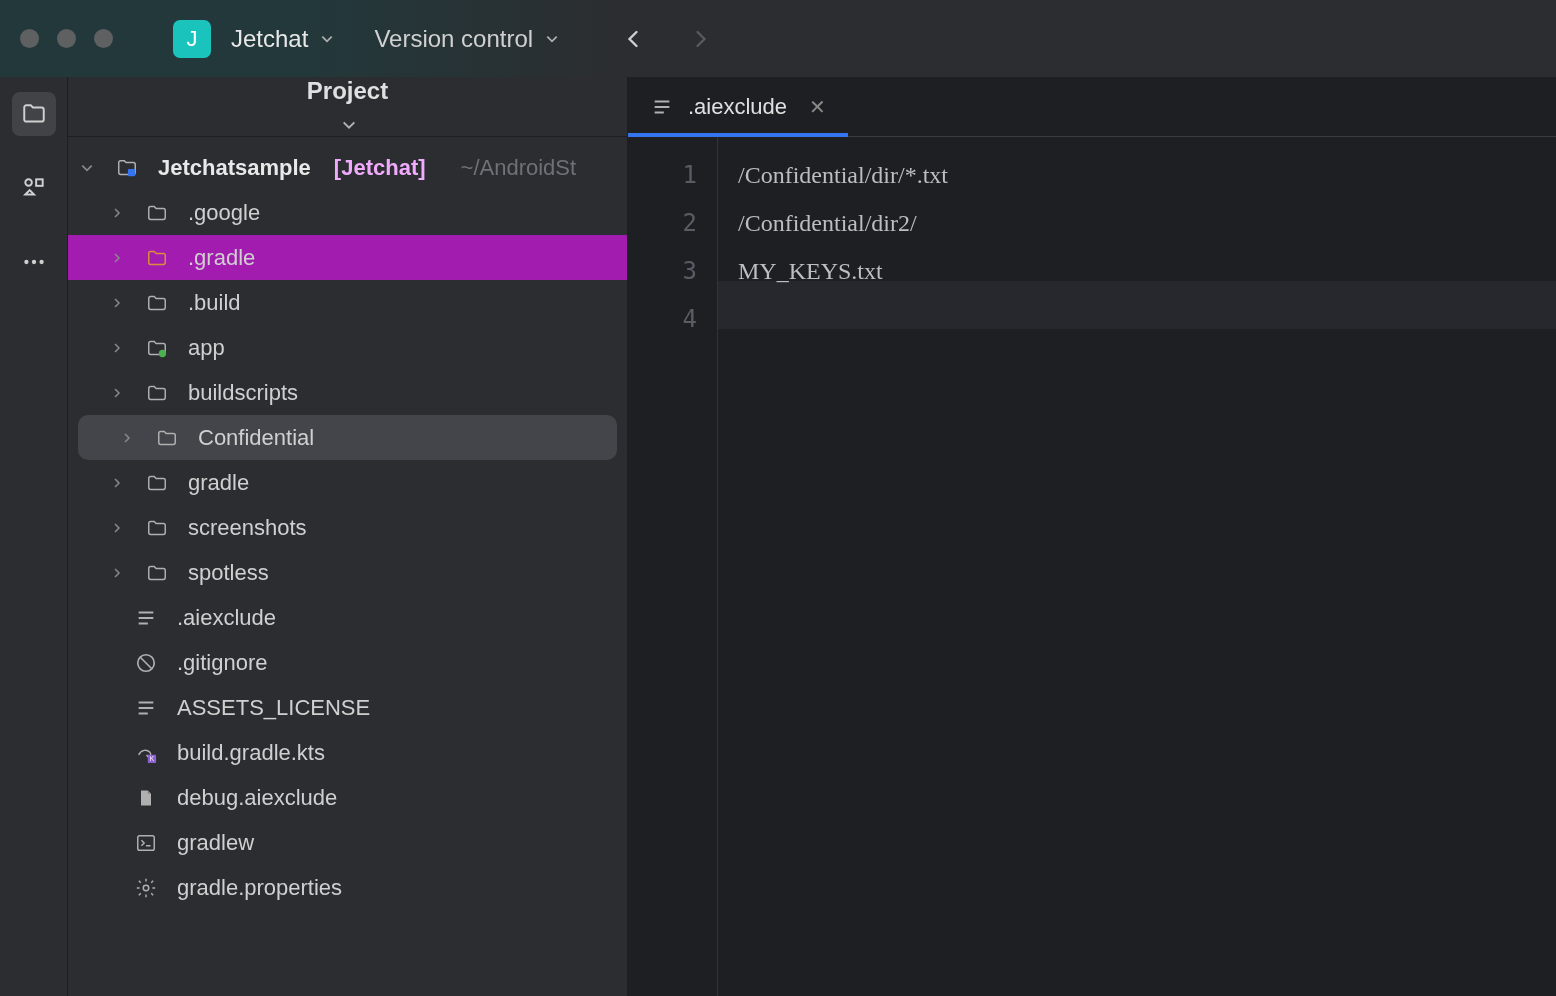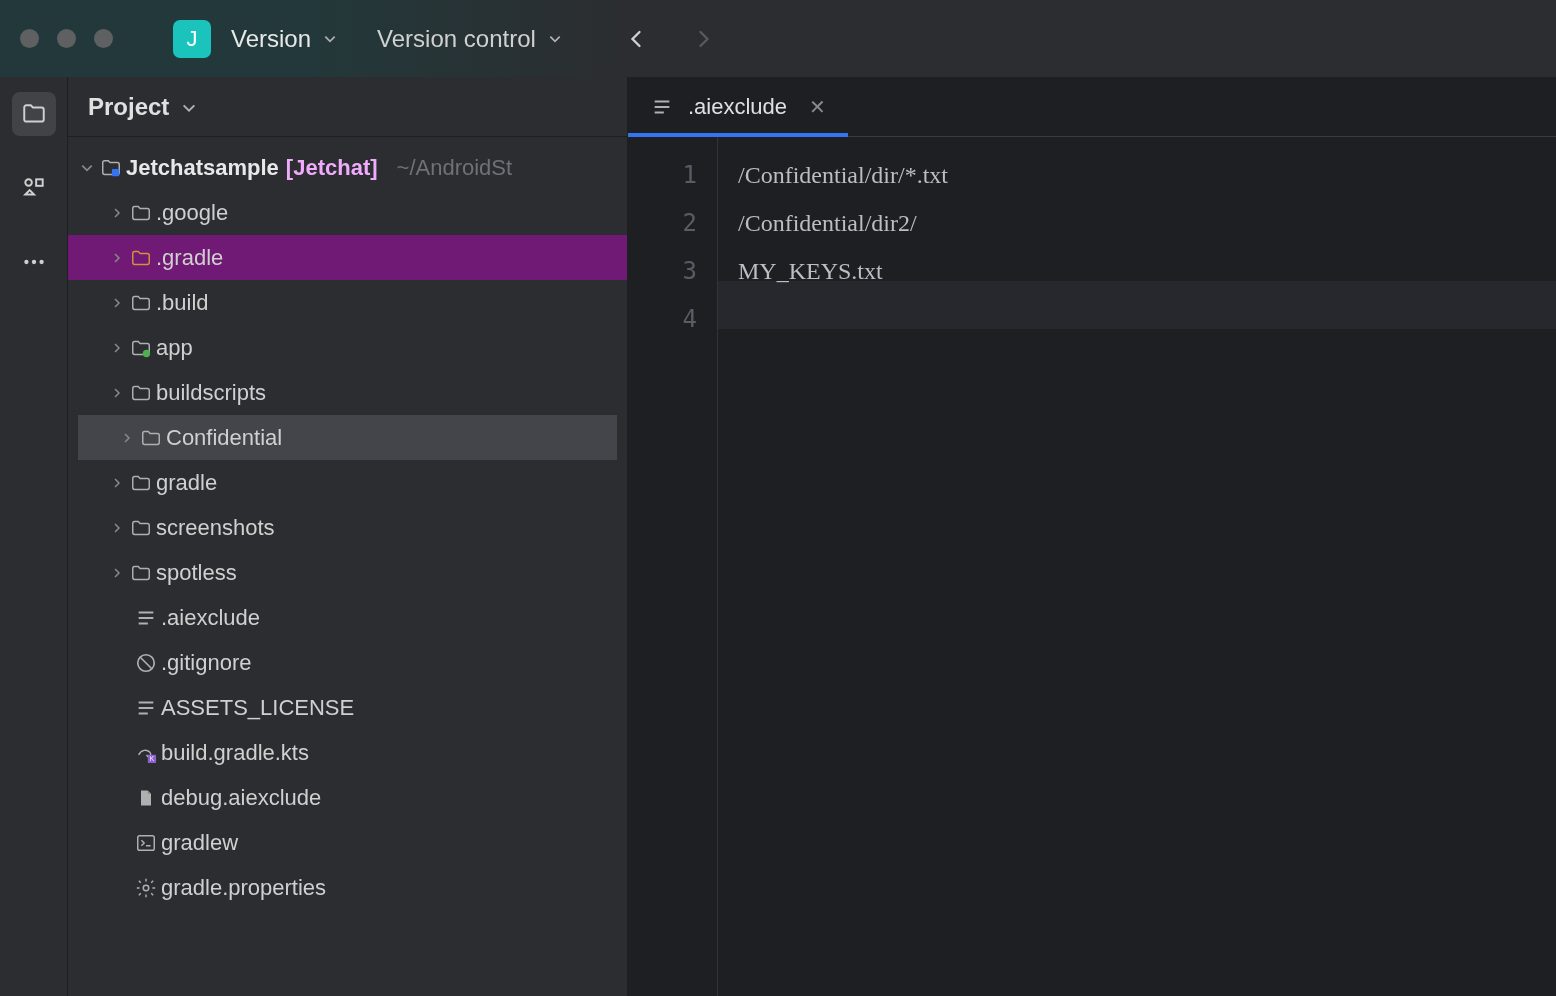--- a/index.html
+++ b/index.html
@@ -105,43 +105,44 @@
 .panel-header {
   height: 60px;
   display: flex;
   align-items: center;
   padding: 0 20px;
   gap: 12px;
   color: #e0e0e0;
   font-size: 24px;
   font-weight: 600;
   border-bottom: 1px solid #1e1f22;
+  flex-direction: column;
 }
 .tree {
   flex: 1;
   overflow: auto;
   padding-top: 8px;
 }
 .tree-row {
   display: flex;
   align-items: center;
   height: 45px;
   padding: 0 12px;
-  gap: 3px;
+  gap: 19px;
   font-size: 22px;
   color: #d0d0d0;
   cursor: pointer;
   white-space: nowrap;
   text-align: right;
 }
 .tree-row.root { padding-left: 10px; font-weight: 600; color: #e8e8e8; }
 .tree-row.l1 { padding-left: 40px; }
 .tree-row.l1.file { padding-left: 66px; }
-.tree-row.highlighted { background: #43454a; border-radius: 0; margin: 0 10px; }
-.tree-row.gradle-row { background: #701a75; }
+.tree-row.highlighted { background: #43454a; border-radius: 10px; margin: 0 10px; }
+.tree-row.gradle-row { background: #a21caf; }
 .tree-chevron {
   width: 18px;
   color: #898989;
   display: inline-flex;
   justify-content: center;
 }
 .tree-icon {
   width: 24px;
   height: 24px;
   display: inline-flex;
@@ -228,21 +229,21 @@
 <div class="titlebar">
   <div class="traffic-lights">
     <div class="traffic-light"></div>
     <div class="traffic-light"></div>
     <div class="traffic-light"></div>
   </div>
   <div class="app-badge">
     <span>J</span>
   </div>
   <div class="title-dropdown">
-    <span>Version</span>
+    <span>Jetchat</span>
     <span class="chevron-down">
       <svg viewBox="0 0 12 12" width="14" height="14">
           <path d="M2 4l4 4 4-4" stroke="#b0b0b0" stroke-width="1.5" fill="none"></path>
         </svg>
     </span>
   </div>
   <div class="title-dropdown version">
     <span>Version control</span>
     <span class="chevron-down">
       <svg viewBox="0 0 12 12" width="14" height="14">

